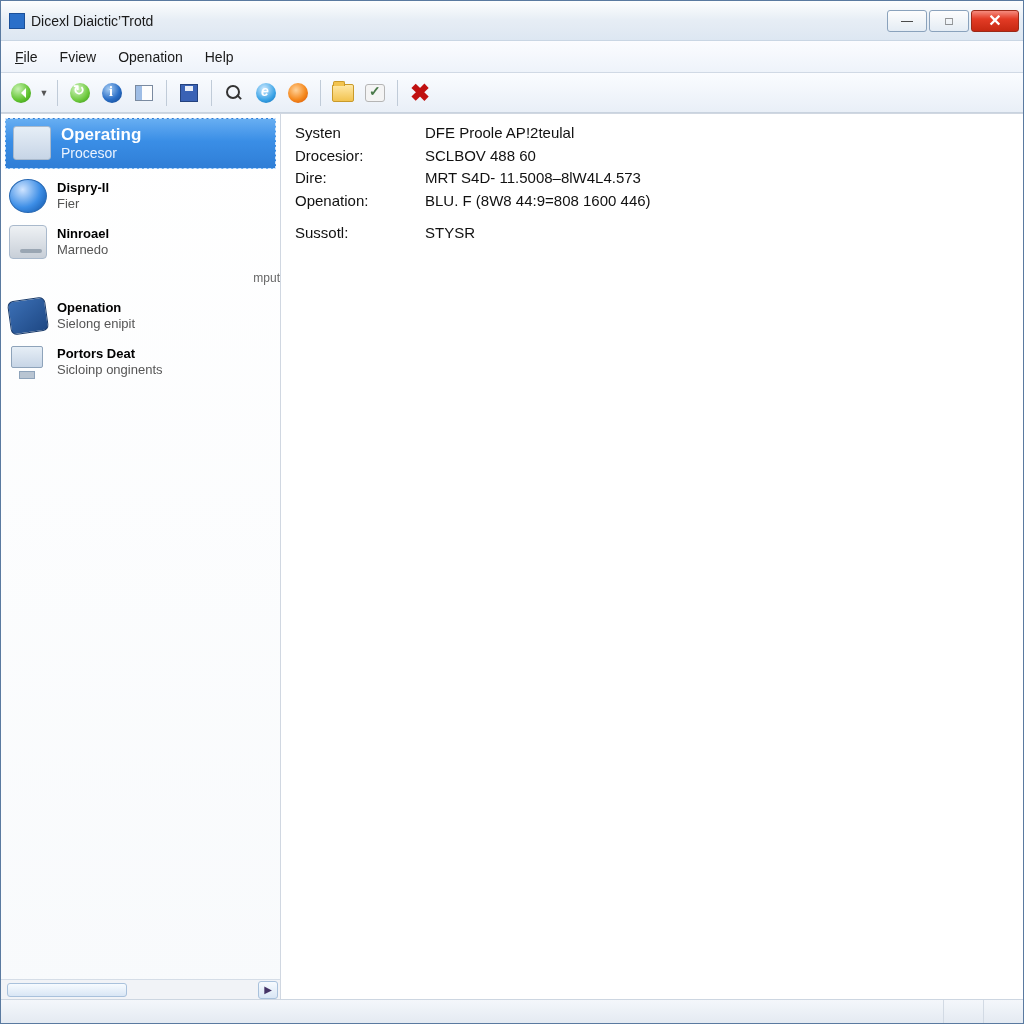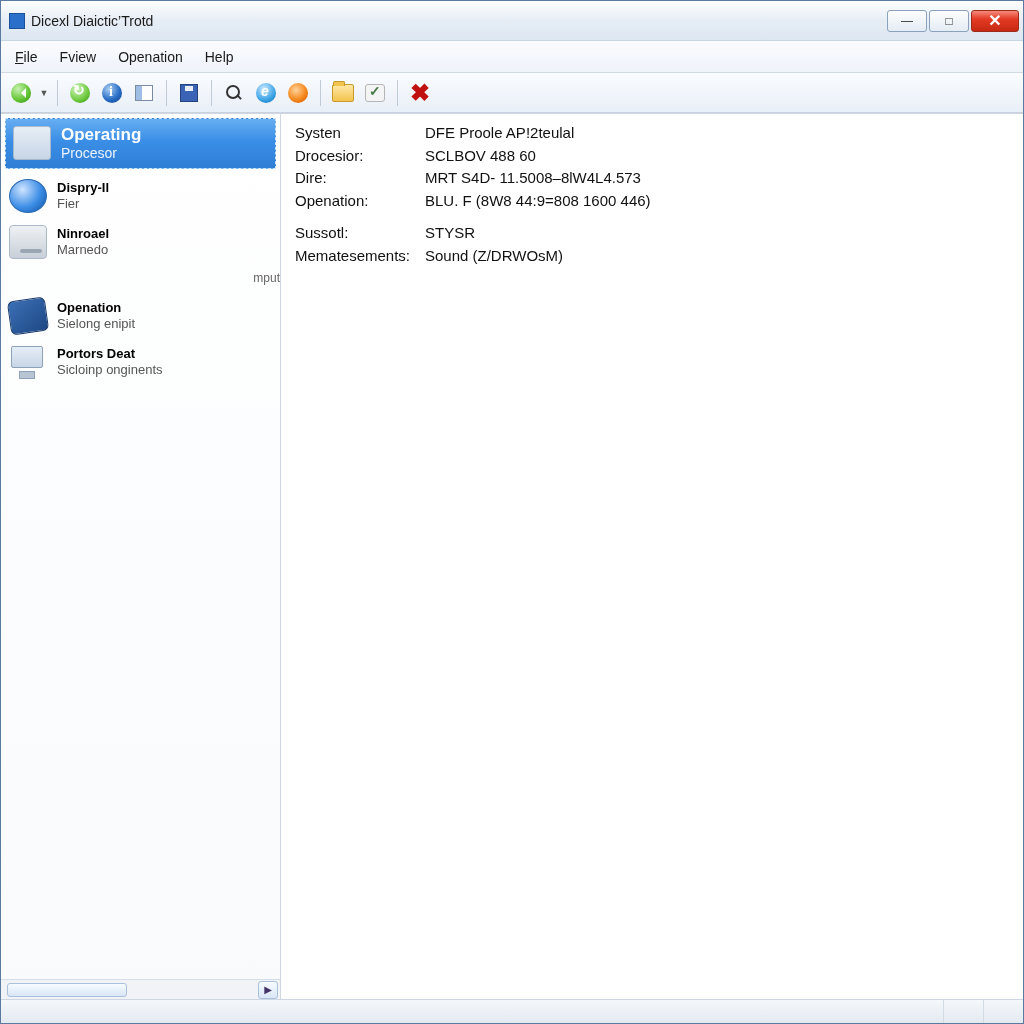--- a/index.html
+++ b/index.html
@@ -219,24 +219,20 @@
         </div>
       <div class="kv">
           <div class="k">Openation:</div>
           <div>BLU. F (8W8 44:9=808 1600 446)</div>
         </div>
       <div class="kvsep"></div>
       <div class="kv">
           <div class="k">Sussotl:</div>
           <div>STYSR</div>
         </div>
-      <div class="kv">
-          <div class="k">Mematesements:</div>
-          <div>Sound (Z/DRWOsM)</div>
-        </div>
     </div>
 
   </div>
 
   <div class="statusbar">
     <div class="stretch"></div>
     <div class="cell"></div>
     <div class="cell"></div>
   </div>
 

